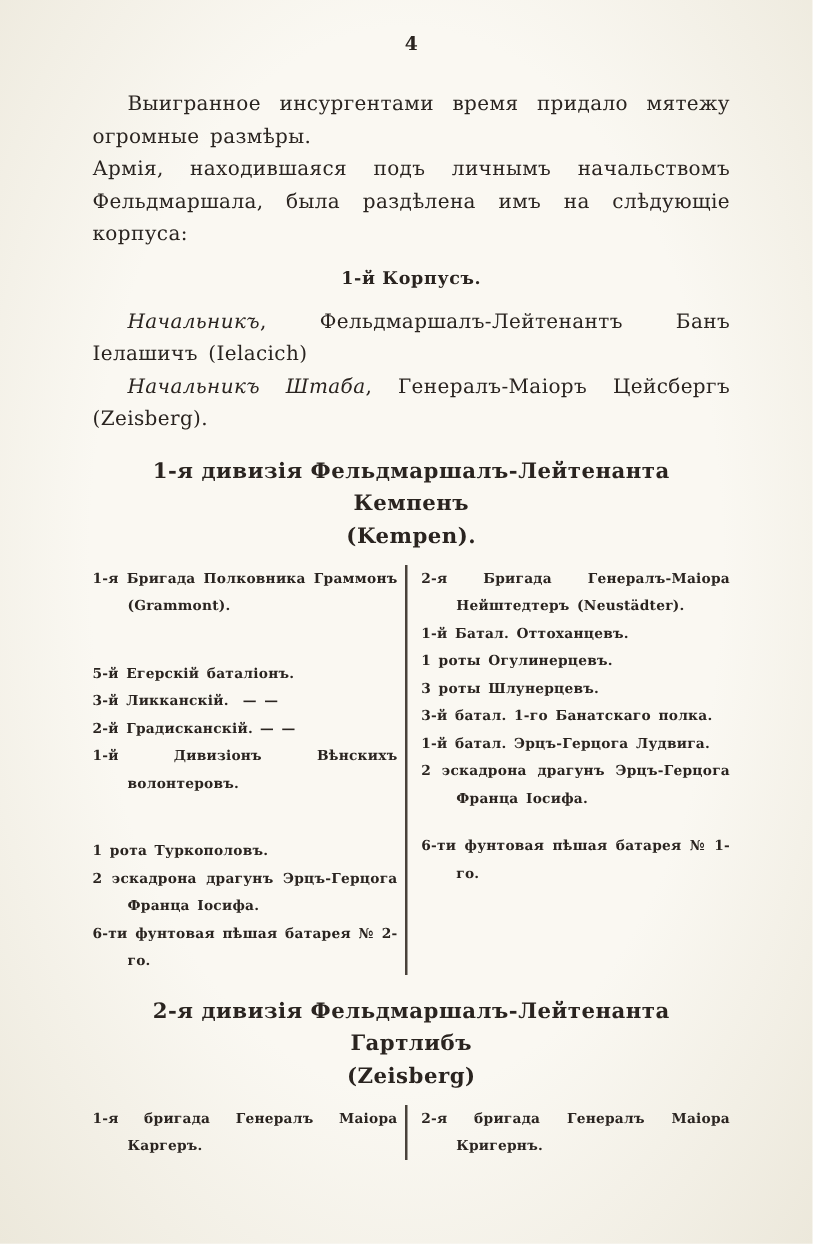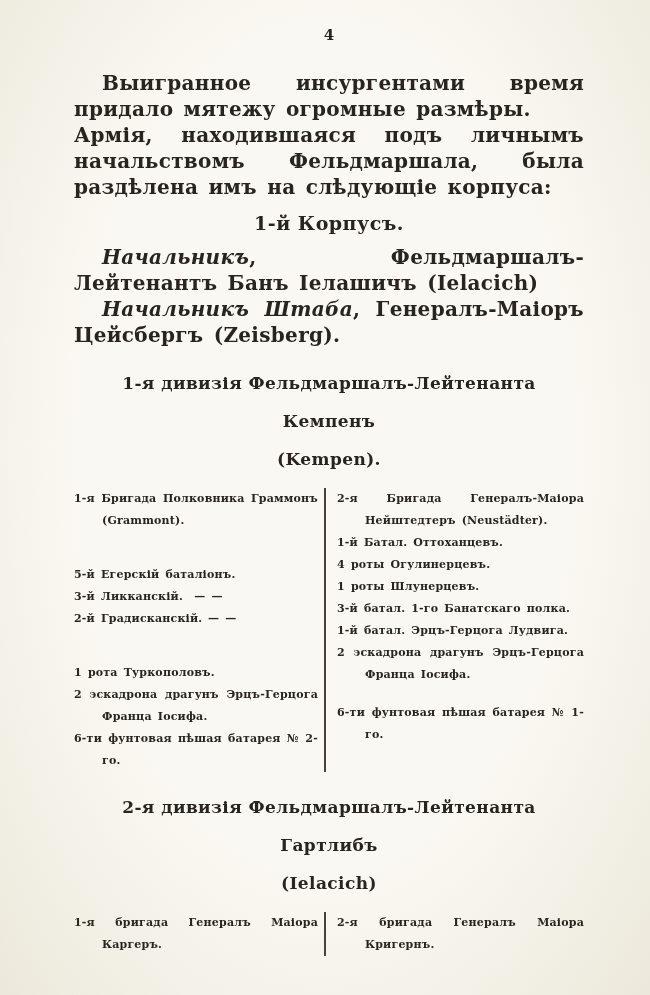--- a/index.html
+++ b/index.html
@@ -8,31 +8,31 @@
     background: radial-gradient(ellipse at 50% 45%, #faf8f2 55%, #ece8db 100%);
     font-family: "DejaVu Serif", "Liberation Serif", serif;
     color: #2a2420;
   }
   .page { padding: 26px 66px 0 74px; }
   .page-number {
     text-align: center; font-size: 15px; font-weight: 700;
     line-height: 18px; margin: 0 0 26px 0;
   }
   .para {
-    font-size: 20px; font-weight: 700; line-height: 26px;
+    font-size: 16px; font-weight: 400; line-height: 26px;
     text-align: justify; margin: 0; word-spacing: 3px; letter-spacing: 0.3px;
   }
   .indent { text-indent: 28px; }
   .center-head {
-    text-align: center; font-size: 19px; font-weight: 700;
+    text-align: center; font-size: 14px; font-weight: 700;
     line-height: 26px; margin: 10px 0 8px 0; letter-spacing: 0.5px;
   }
   .division-head {
     text-align: center; font-size: 17px; font-weight: 700;
-    line-height: 38px; margin: 16px 0 10px 0; letter-spacing: 0.4px;
+    line-height: 26px; margin: 16px 0 10px 0; letter-spacing: 0.4px;
   }
   .italic { font-style: italic; }
   .columns { display: flex; align-items: stretch; margin-top: 2px; }
   .col { font-size: 11px; font-weight: 700; line-height: 22px; }
   .col-left { width: 250px; padding-right: 6px; box-sizing: border-box; }
   .col-right { flex: 1; padding-left: 11px; }
   .divider { width: 2px; background: #49423b; }
   .unit {
     margin: 0; padding-left: 28px; text-indent: -28px;
     text-align: justify; word-spacing: 2px; letter-spacing: 0.2px;
@@ -59,40 +59,41 @@
     <div>1-я дивизія Фельдмаршалъ-Лейтенанта Кемпенъ</div>
     <div>(Kempen).</div>
   </div>
 
   <div class="columns">
     <div class="col col-left">
       <p class="unit">1-я Бригада Полковника Граммонъ (Grammont).</p>
       <p class="unit gap-top">5-й Егерскій баталіонъ.</p>
       <p class="unit">3-й Ликканскій. — —</p>
       <p class="unit">2-й Градисканскій. — —</p>
+      <p class="unit">1-й Дивизіонъ Вѣнскихъ волонтеровъ.</p>
       <p class="unit gap-top">1 рота Туркополовъ.</p>
       <p class="unit">2 эскадрона драгунъ Эрцъ-Герцога Франца Іосифа.</p>
       <p class="unit">6-ти фунтовая пѣшая батарея № 2-го.</p>
     </div>
     <div class="divider"></div>
     <div class="col col-right">
       <p class="unit">2-я Бригада Генералъ-Маіора Нейштедтеръ (Neustädter).</p>
       <p class="unit">1-й Батал. Оттоханцевъ.</p>
-      <p class="unit">4 роты Огулинерцевъ.</p>
-      <p class="unit">1 роты Шлунерцевъ.</p>
+      <p class="unit">1 роты Огулинерцевъ.</p>
+      <p class="unit">3 роты Шлунерцевъ.</p>
       <p class="unit">3-й батал. 1-го Банатскаго полка.</p>
       <p class="unit">1-й батал. Эрцъ-Герцога Лудвига.</p>
       <p class="unit">2 эскадрона драгунъ Эрцъ-Герцога Франца Іосифа.</p>
       <p class="unit gap-top-sm">6-ти фунтовая пѣшая батарея № 1-го.</p>
     </div>
   </div>
 
   <div class="division-head">
     <div>2-я дивизія Фельдмаршалъ-Лейтенанта Гартлибъ</div>
-    <div>(Ielacich)</div>
+    <div>(Zeisberg)</div>
   </div>
 
   <div class="columns">
     <div class="col col-left">
       <p class="unit">1-я бригада Генералъ Маіора Каргеръ.</p>
 
     </div>
     <div class="divider"></div>
     <div class="col col-right">
       <p class="unit">2-я бригада Генералъ Маіора Кригернъ.</p>

